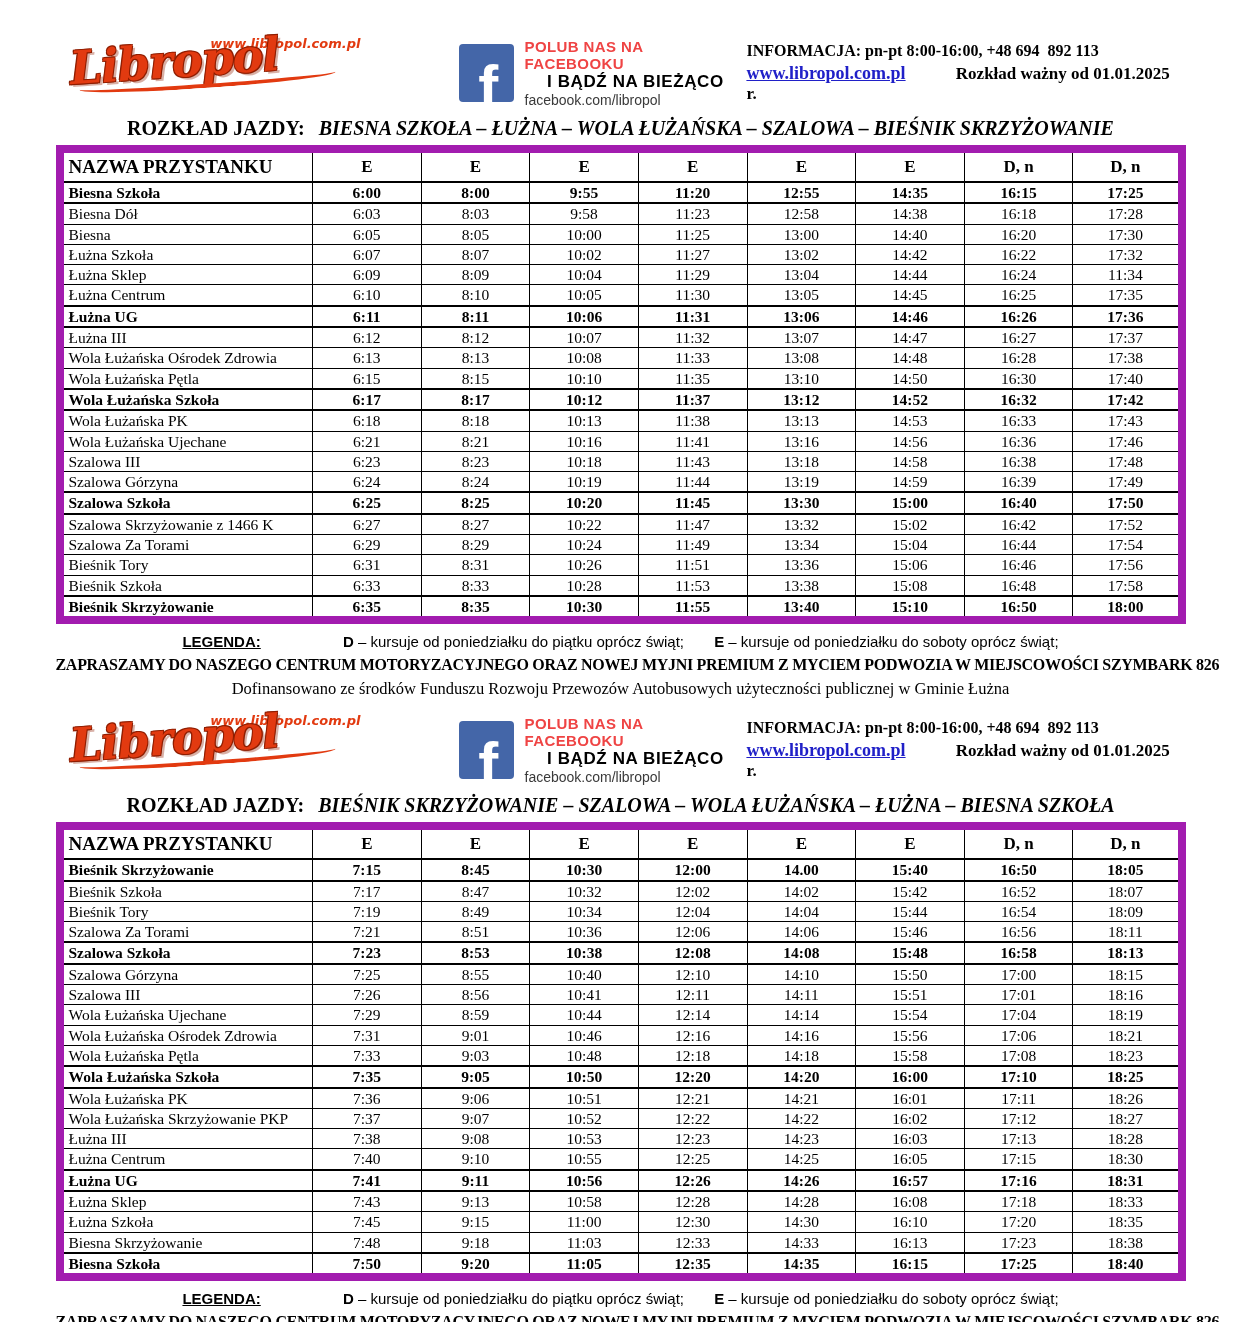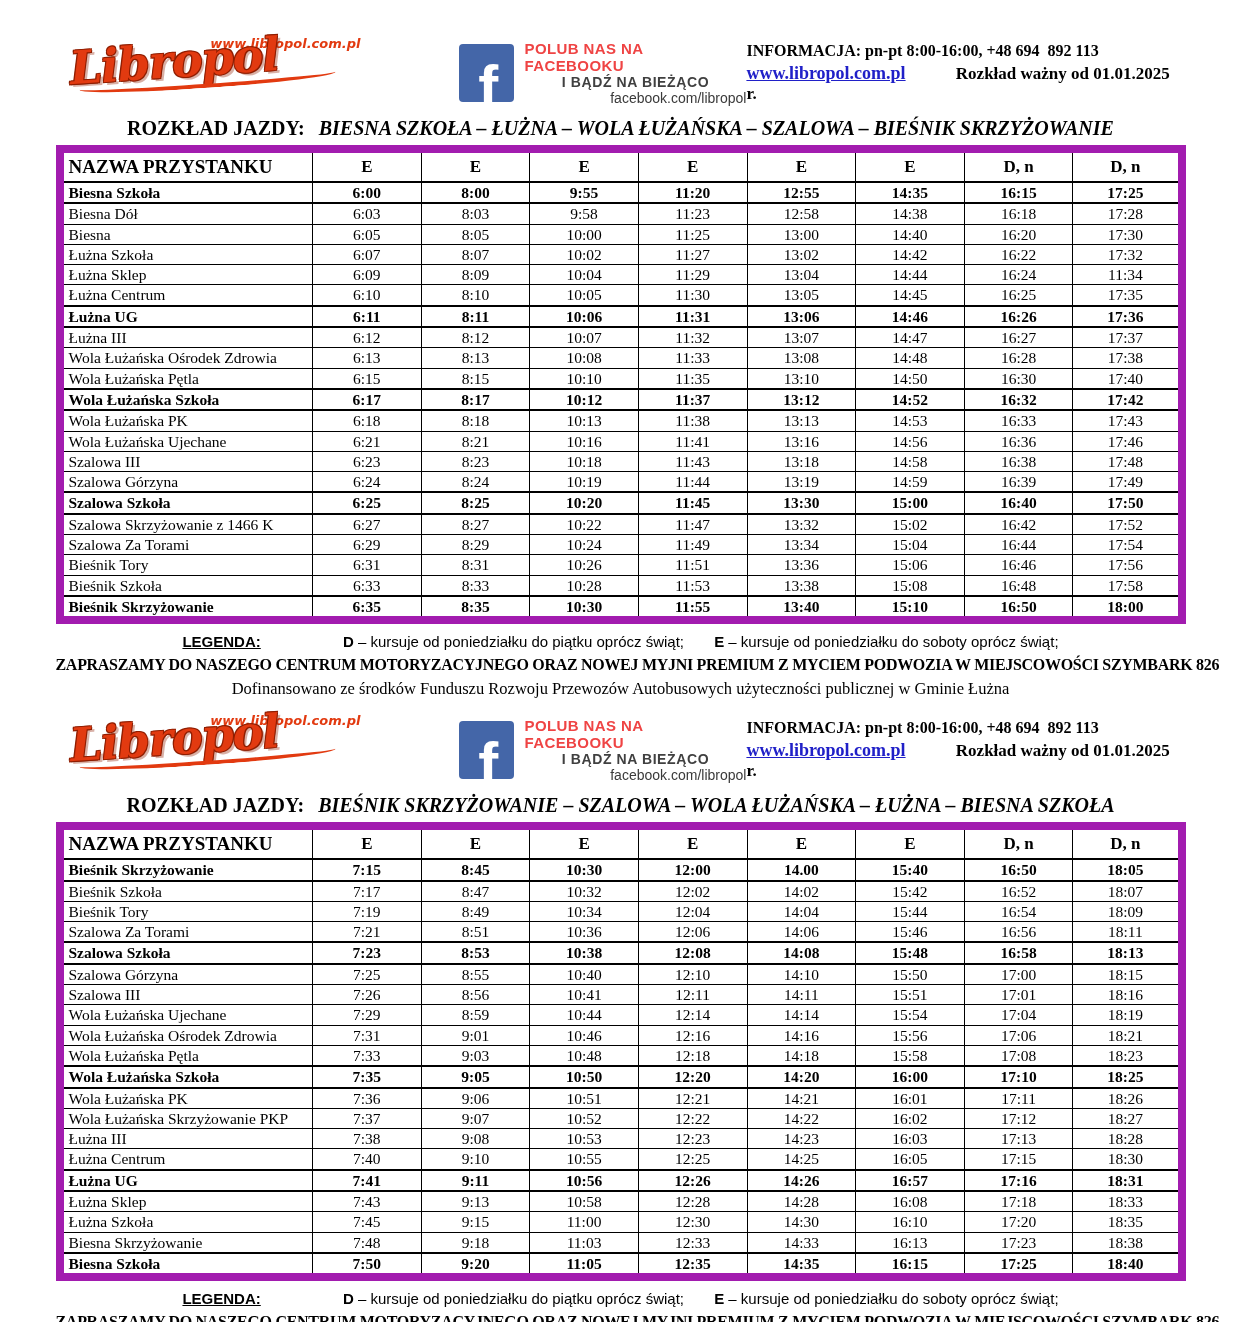--- a/index.html
+++ b/index.html
@@ -36,22 +36,22 @@
     width:55px; height:58px; background:#4466a8; border-radius:4px;
     position:relative; overflow:hidden; flex:0 0 auto;
   }
   .fb-icon span {
     position:absolute; bottom:-15px; left:54%; transform:translateX(-50%);
     color:#ffffff; font-family:"Liberation Sans", sans-serif; font-weight:bold;
     font-size:60px; line-height:1;
   }
   .fb-text { margin-left:11px; font-family:"Liberation Sans", sans-serif; }
   .fb-l1 { color:#ef4444; font-weight:bold; font-size:15px; letter-spacing:.4px; }
-  .fb-l2 { color:#404040; font-weight:bold; font-size:14px; text-align:center; letter-spacing:.6px; }
-  .fb-l3 { color:#3a3a3a; font-size:14px; text-align:right; }
+  .fb-l2 { color:#000000; font-weight:bold; font-size:17px; text-align:center; letter-spacing:.6px; }
+  .fb-l3 { color:#3a3a3a; font-size:14px; text-align:left; }
   .info { margin-left:auto; margin-right:2px; }
   .info-l1 { font-weight:bold; font-size:16px; white-space:pre; }
   .info-l2 { margin-top:3px; font-size:17px; }
   .info-link { color:#2020c8; font-weight:bold; text-decoration:underline; font-size:18px; cursor:pointer; }
   .info-valid { font-weight:bold; margin-left:46px; }
 
   
   .title { text-align:center; font-weight:bold; font-size:20px; margin:7px 0 5px; white-space:nowrap; }
   .title-route { font-style:italic; margin-left:9px; }
 

